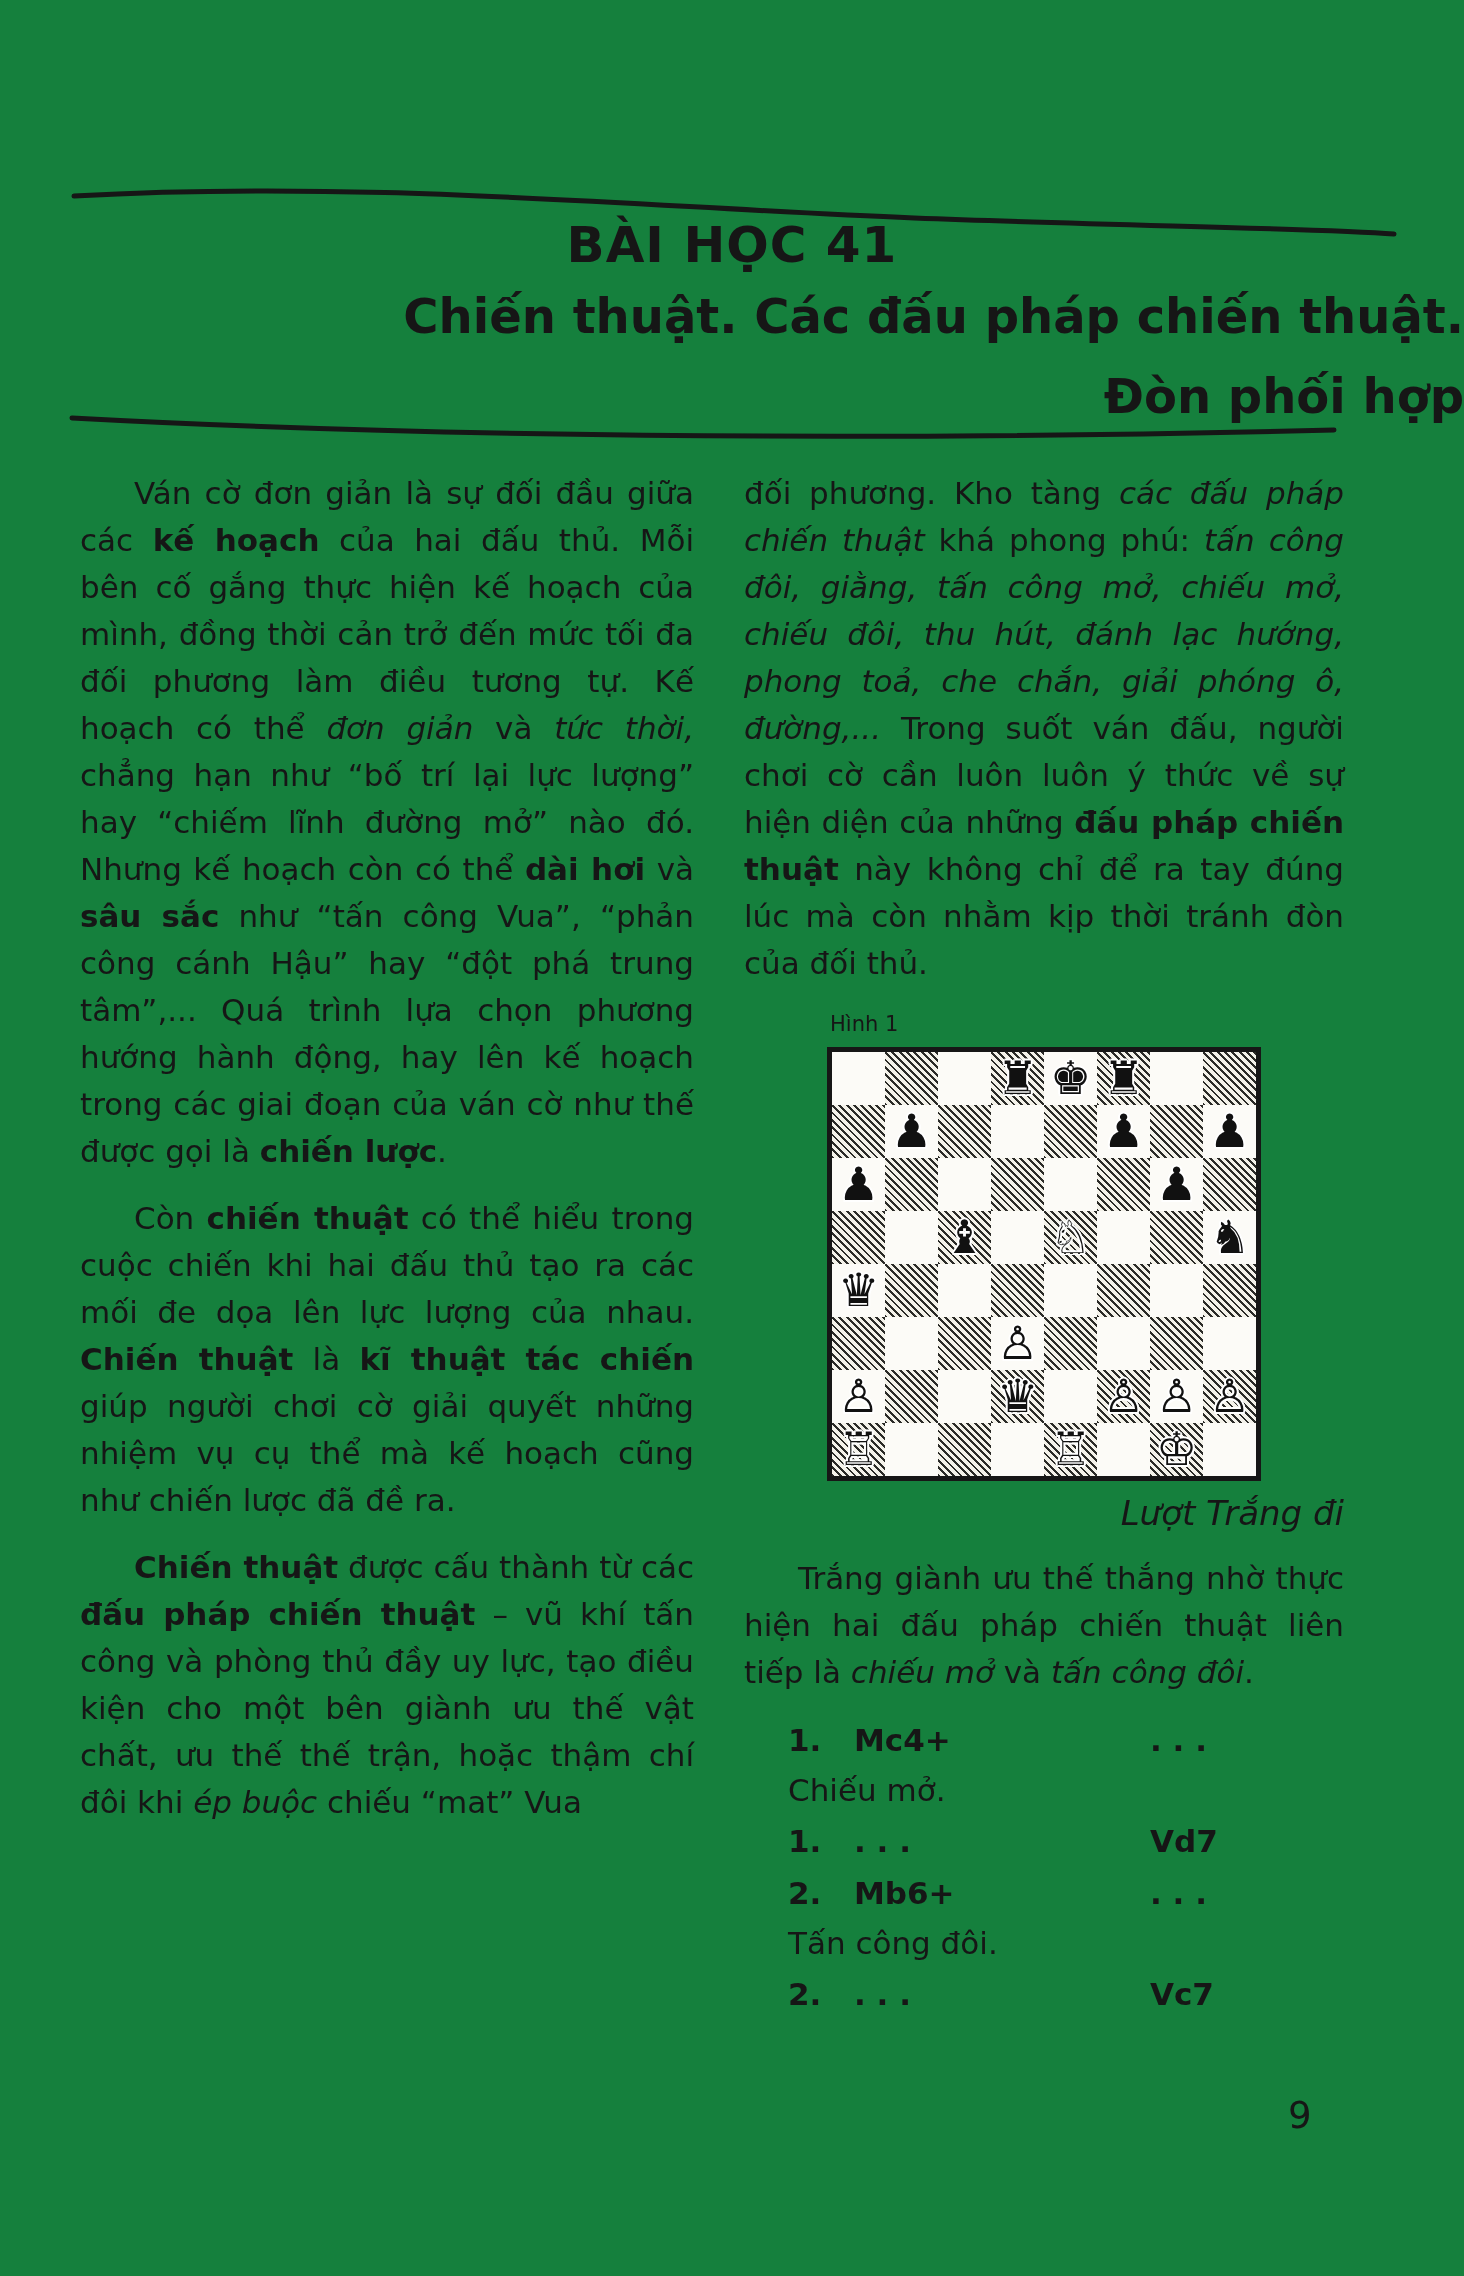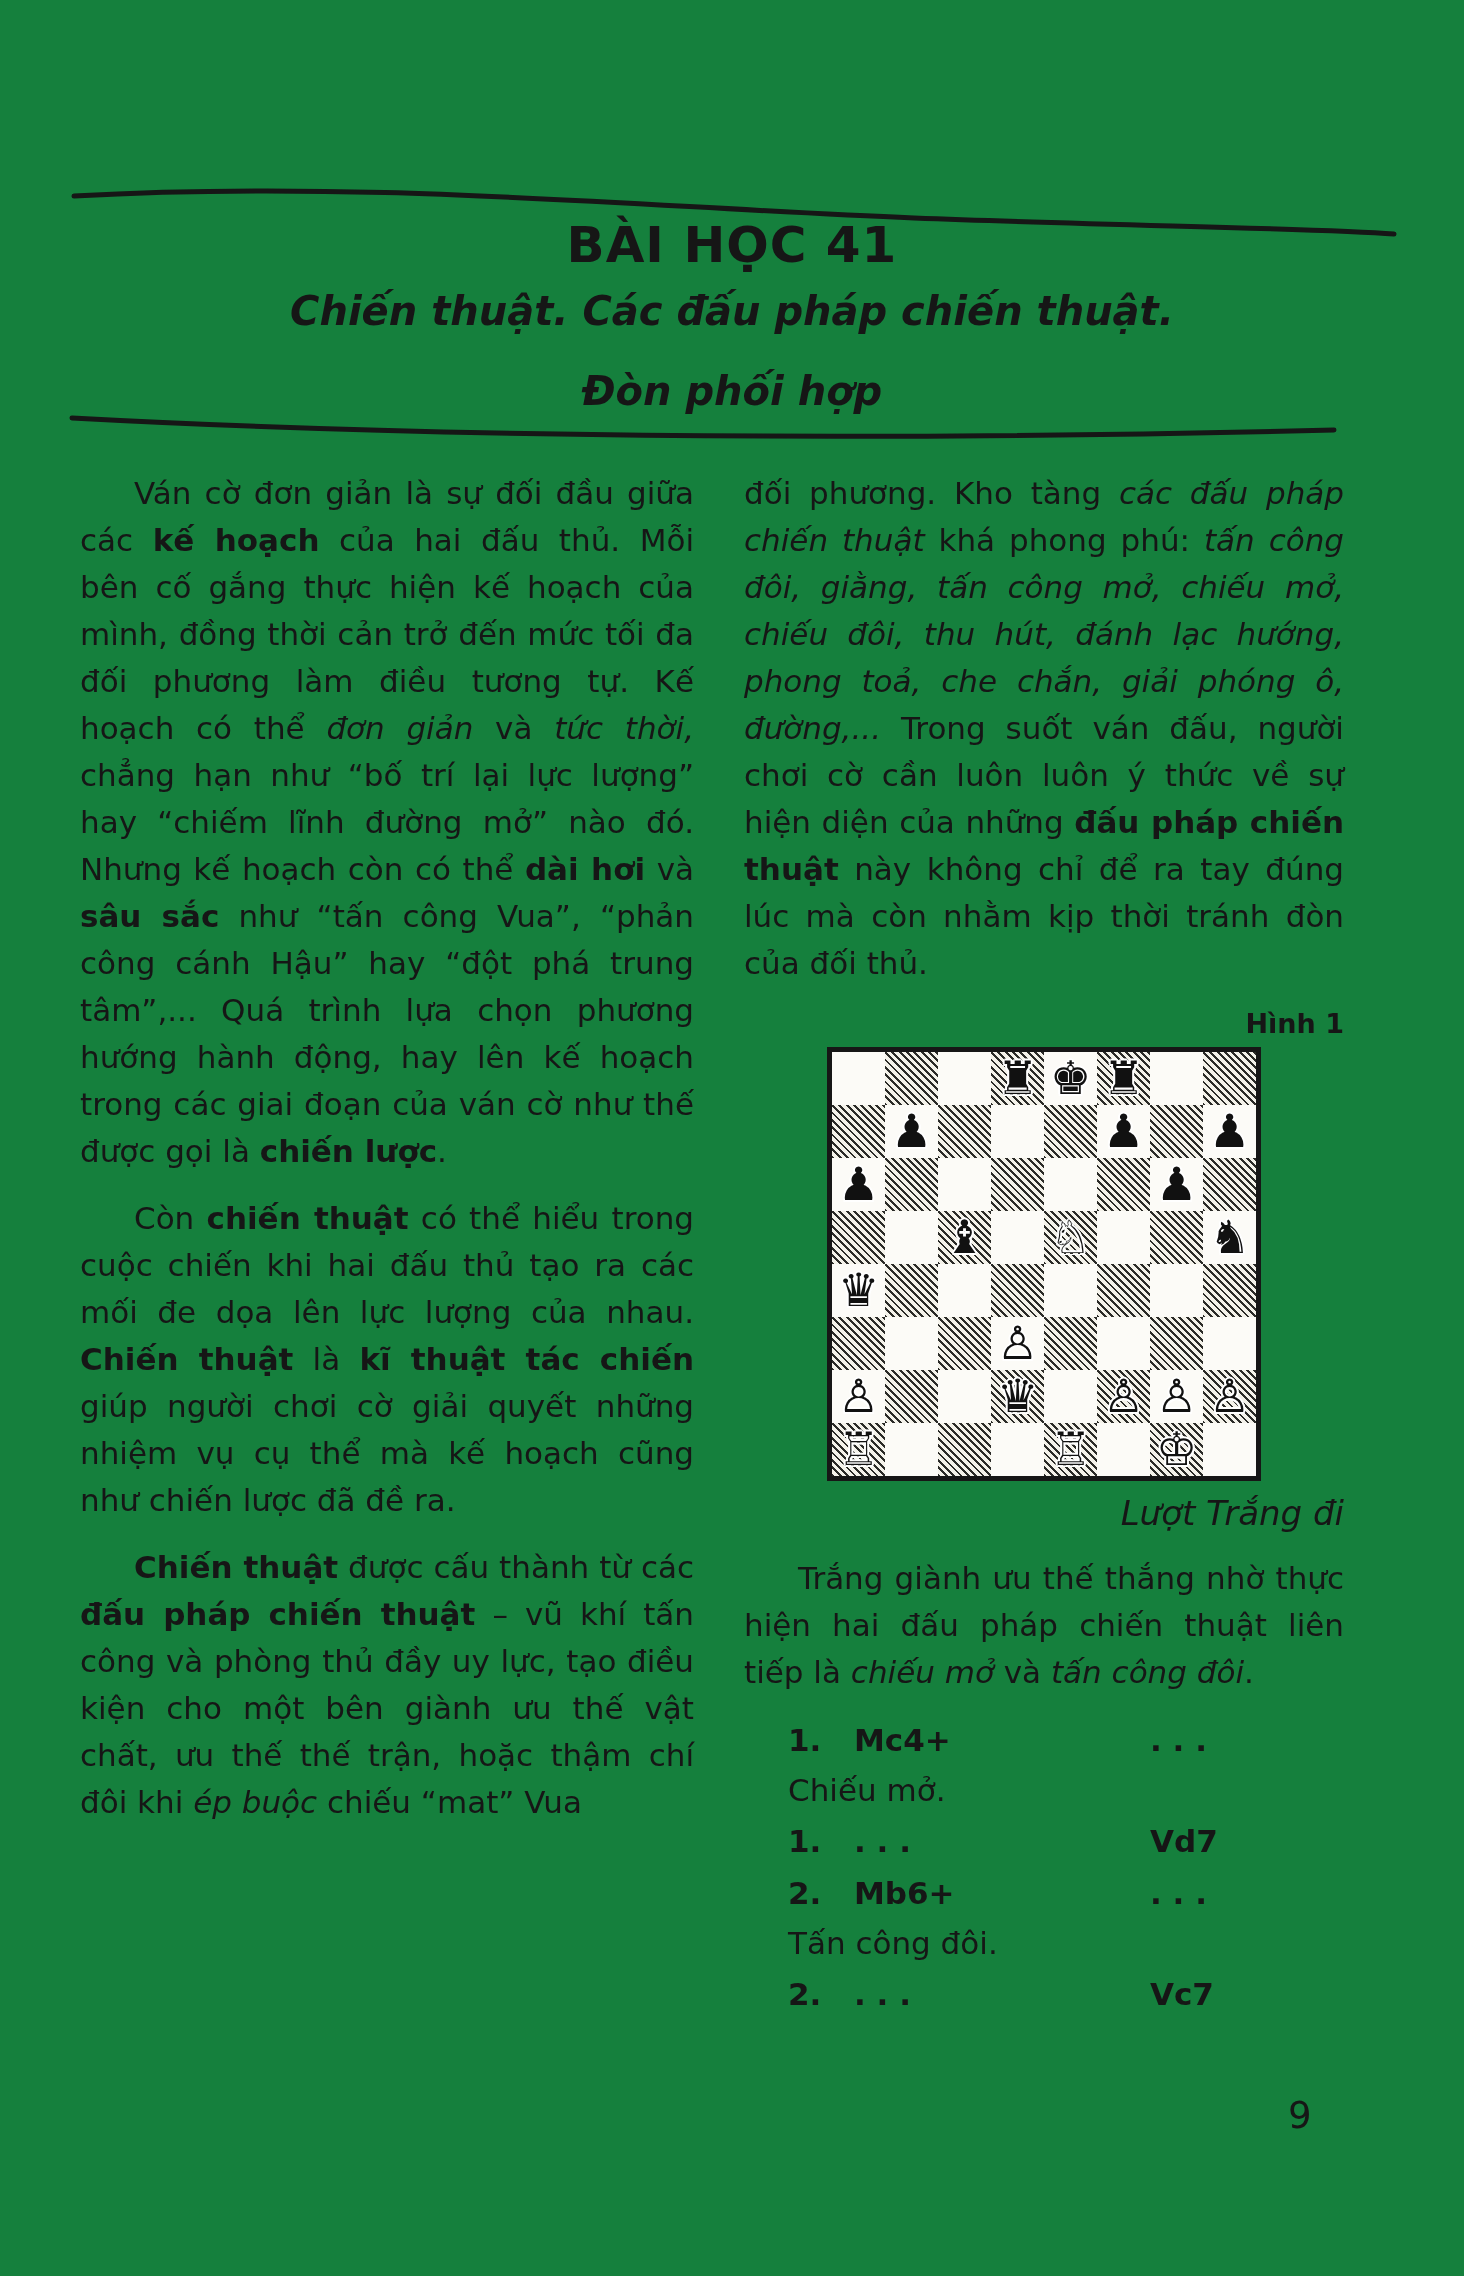--- a/index.html
+++ b/index.html
@@ -13,42 +13,42 @@
     overflow:hidden;
   }
   .rule{position:absolute;}
   .rule svg{display:block;}
   .lesson-title{
     position:absolute;top:216px;left:0;width:100%;
     text-align:center;font-size:50px;font-weight:700;letter-spacing:1px;
   }
   .lesson-subtitle{
     position:absolute;left:0;width:100%;
-    text-align:center;font-size:40px;font-weight:700;font-style:italic;
+    text-align:right;font-size:48px;font-weight:700;
   }
   .subtitle-1{top:288px;}
   .subtitle-2{top:368px;}
   .col{
     position:absolute;top:470px;
     font-size:31px;line-height:47px;
     text-align:justify;
   }
   .col-left{left:80px;width:614px;}
   .col-right{left:744px;width:600px;}
   .body-par{margin:0 0 20px 0;text-indent:54px;}
   .noindent{text-indent:0;}
   .run-b{font-weight:700;}
   .run-i{font-style:italic;}
   .example-heading{
     text-align:center;font-weight:700;font-size:33px;
     margin:18px 0 0 0;line-height:44px;
   }
   .figure-label{
-    font-weight:700;font-size:27px;line-height:34px;
-    margin:16px 0 6px 86px;text-align:right;
+    font-weight:400;font-size:21px;line-height:34px;
+    margin:16px 0 6px 86px;text-align:left;
   }
   .chessboard{
     width:424px;margin:0 auto;
     border:5px solid #161616;
     display:grid;
     grid-template-columns:repeat(8,53px);
     grid-auto-rows:53px;
     background:#fcfbf7;
   }
   .sq{width:53px;height:53px;position:relative;}

